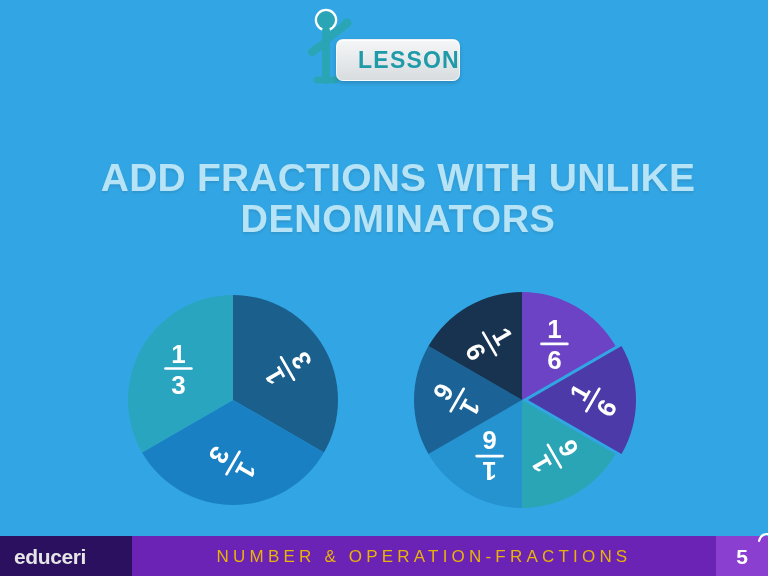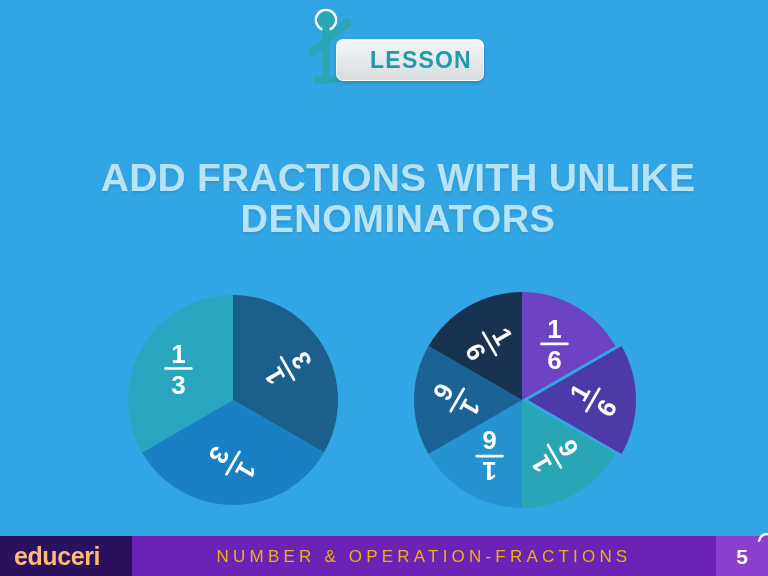--- a/index.html
+++ b/index.html
@@ -37,21 +37,21 @@
     position: absolute;
     left: 0;
     top: 0;
     width: 60px;
     height: 78px;
   }
   #lesson-badge {
     position: absolute;
     left: 32px;
     top: 31px;
-    width: 148px;
+    width: 124px;
     height: 42px;
     border-radius: 7px;
     background: linear-gradient(180deg, #f4f6f7 0%, #e7eaec 48%, #d7dcdf 100%);
     box-shadow: 0 1px 0 rgba(255,255,255,0.85) inset,
                 0 2px 4px rgba(0,0,0,0.18);
     border: 1px solid rgba(255,255,255,0.55);
     box-sizing: border-box;
     display: flex;
     align-items: center;
     justify-content: center;
@@ -132,22 +132,22 @@
   }
   #footer-logo-cell {
     width: 132px;
     background: #2b1060;
     display: flex;
     align-items: center;
     padding-left: 14px;
     box-sizing: border-box;
   }
   #footer-logo {
-    color: #fdba74;
-    font-size: 25px;
+    color: #e5e5e5;
+    font-size: 21px;
     font-weight: 700;
     letter-spacing: -0.4px;
     line-height: 1;
     position: relative;
     display: inline-block;
   }
   #footer-logo-flourish {
     position: absolute;
     right: -2px;
     top: -4px;

